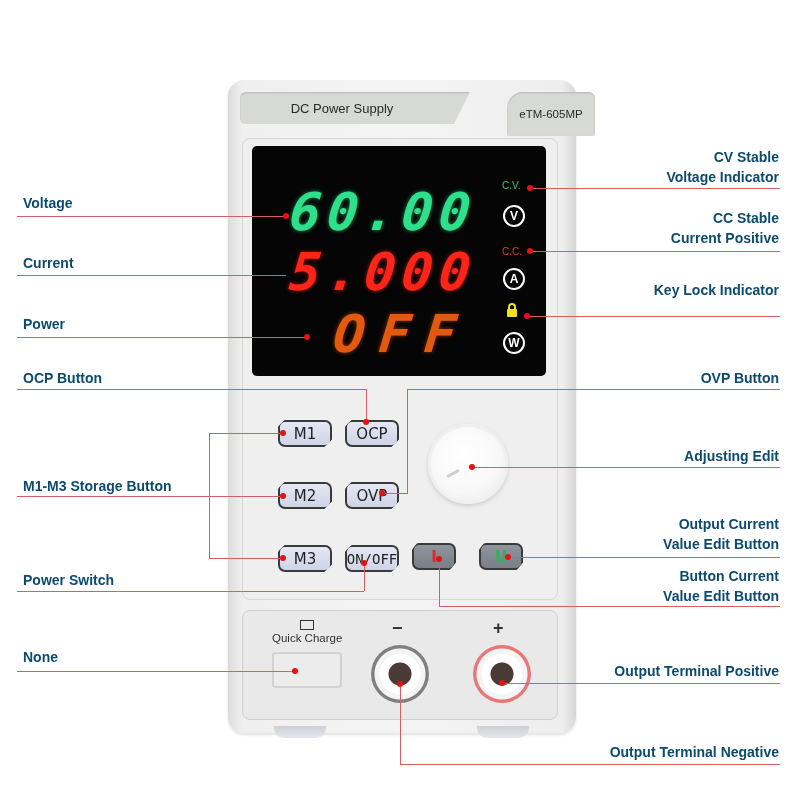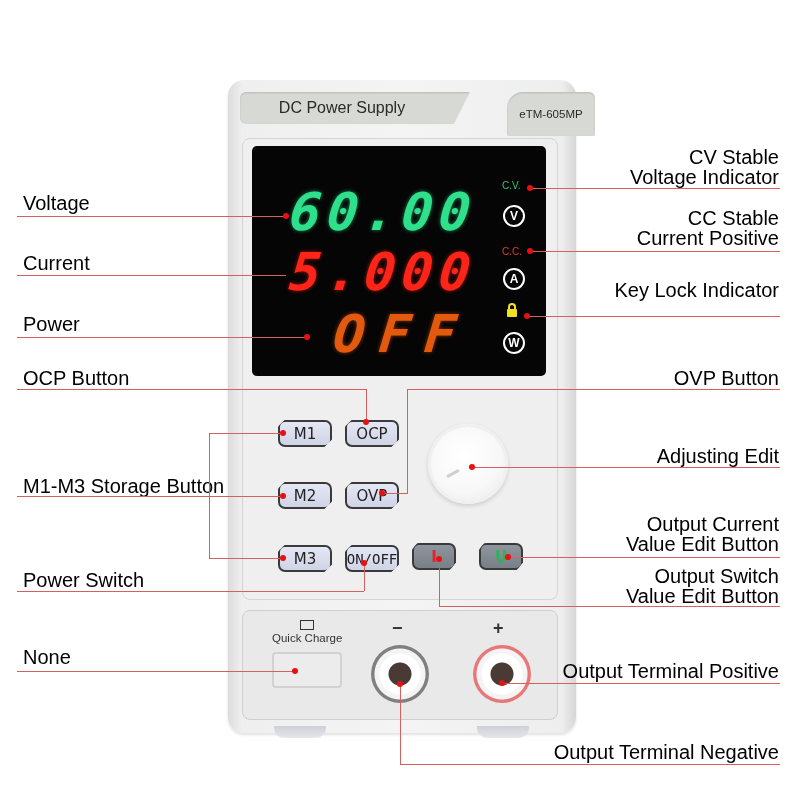--- a/index.html
+++ b/index.html
@@ -11,21 +11,21 @@
             background:linear-gradient(90deg,#dcdcdc 0%,#efefef 4%,#f4f4f4 50%,#eeeeee 96%,#d6d6d6 100%);
             border-radius:16px; box-shadow:0 2px 3px rgba(0,0,0,0.12); }
   .foot { position:absolute; top:726px; width:52px; height:12px; border-radius:0 0 10px 10px;
           background:linear-gradient(#cdd0d6,#e4e6ea); }
 
   .title-plate { position:absolute; left:240px; top:92px; width:230px; height:32px;
                  background:#d7d9d5; border-radius:6px 2px 2px 6px;
                  clip-path:polygon(0 0,100% 0,93% 100%,0 100%);
                  box-shadow:inset 0 1px 2px rgba(0,0,0,0.15);
                  display:flex; align-items:center; justify-content:center; padding-right:26px; box-sizing:border-box;
-                 font-size:16px; color:#2a2a2a; }
+                 font-size:13px; color:#2a2a2a; }
   .model-plate { position:absolute; left:507px; top:92px; width:88px; height:44px;
                  background:#d7d9d5; border-radius:16px 6px 2px 2px;
                  box-shadow:inset 0 1px 2px rgba(0,0,0,0.15);
                  display:flex; align-items:center; justify-content:center; font-size:11.5px; color:#2a2a2a; }
 
   .front-panel { position:absolute; left:242px; top:138px; width:314px; height:460px;
                  border:1px solid #d5d5d5; border-radius:8px; background:#efefef; }
 
   
   .display { position:absolute; left:252px; top:146px; width:294px; height:230px;
@@ -79,21 +79,21 @@
   .minus { left:392px; top:618px; } .plus { left:493px; top:618px; }
   .terminal { position:absolute; width:58px; height:58px; border-radius:50%;
               background:radial-gradient(circle,#4a3a36 0 11px,#ffffff 12px 20px,#f4f4f4 21px 25px,#808080 26px); }
   .t-neg { left:371px; top:645px; }
   .t-pos { left:473px; top:645px;
            background:radial-gradient(circle,#4a3a36 0 11px,#ffffff 12px 20px,#f4f4f4 21px 25px,#e87878 26px); }
 
   
   .line { position:absolute; background:#d46060; }
   .dot { position:absolute; width:6px; height:6px; border-radius:50%; background:#e81010; }
-  .lbl { position:absolute; font-size:20px; color:#000000; line-height:20px; }
+  .lbl { position:absolute; font-size:14px; color:#0c4a6e; line-height:20px;font-weight:bold; }
   .lbl.right { text-align:right; right:21px; }
 </style>
 </head>
 <body>
 
 <div class="device"></div>
 <div class="foot" style="left:274px"></div>
 <div class="foot" style="left:477px"></div>
 
 <div class="title-plate">DC Power Supply</div>
@@ -201,21 +201,21 @@
 <div class="dot" style="left:469px;top:464px"></div>
 
 <div class="lbl right" style="top:514px">
   <span>Output Current</span><br>
   <span>Value Edit Button</span>
 </div>
 <div class="line" style="left:508px;top:557px;width:272px;height:1px"></div>
 <div class="dot" style="left:505px;top:554px"></div>
 
 <div class="lbl right" style="top:566px">
-  <span>Output Switch</span><br>
+  <span>Button Current</span><br>
   <span>Value Edit Button</span>
 </div>
 <div class="line" style="left:439px;top:559px;width:1px;height:47px"></div>
 <div class="line" style="left:439px;top:606px;width:341px;height:1px"></div>
 <div class="dot" style="left:436px;top:556px"></div>
 
 <div class="lbl right" style="top:661px">Output Terminal Positive</div>
 <div class="line" style="left:502px;top:683px;width:278px;height:1px"></div>
 <div class="dot" style="left:499px;top:680px"></div>
 

